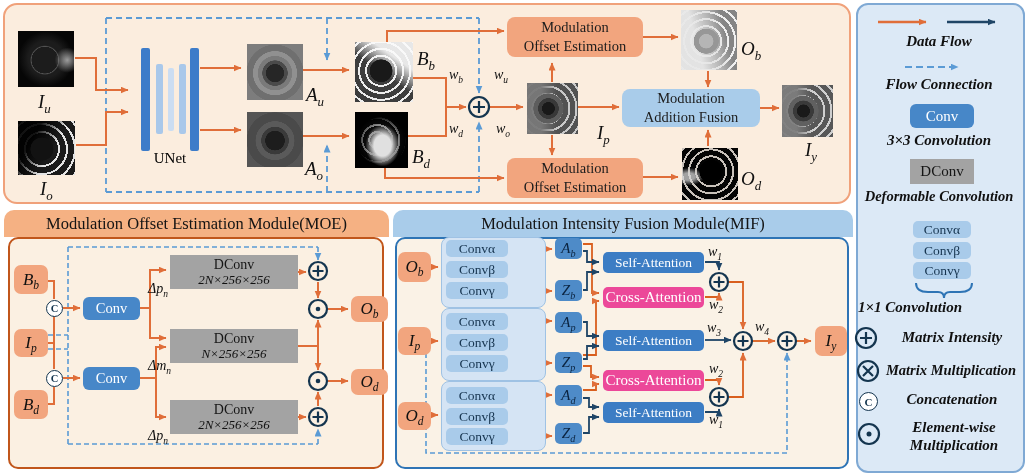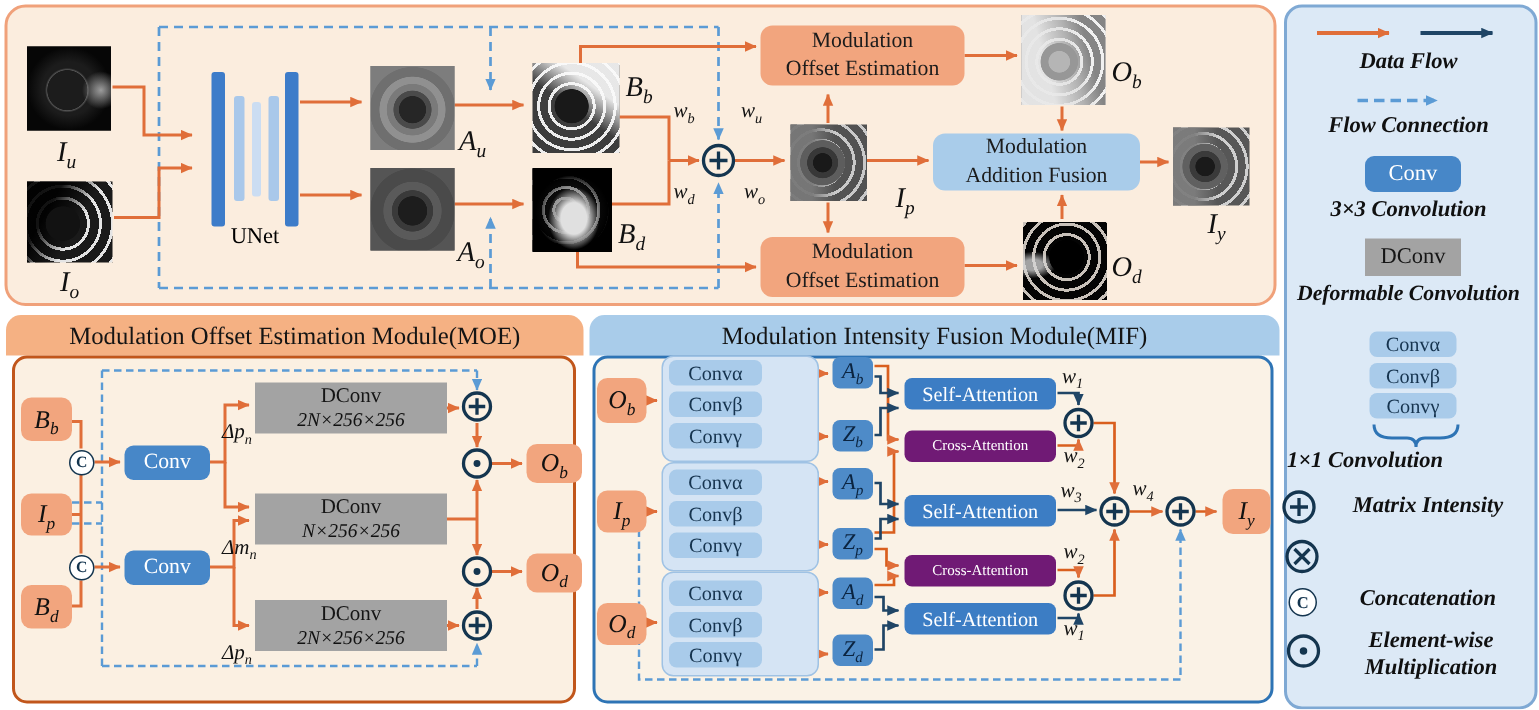--- a/index.html
+++ b/index.html
@@ -22,21 +22,21 @@
   .box-conv{background:#4787C8;border-radius:6px;font-size:14.5px;color:#ffffff;}
   .box-dconv{background:#a3a3a3;border-radius:0;color:#151515;text-align:left;}
   .box-dconv .l1{font-size:14px;line-height:15px;}
   .box-dconv .l2{font-size:13px;line-height:15px;}
   .box-mifblue{background:#A9CCEA;border-radius:8px;font-size:14.5px;color:#1c1c1c;
                text-align:center;line-height:1.3;}
   .group-box{background:#D5E4F4;border:1px solid #9FC2E4;border-radius:8px;}
   .pill-lblue{background:#A9CBEA;border-radius:5px;font-size:13.5px;color:#16344f;}
   .azbox{background:#4E8BC8;border-radius:5px;font-size:15px;color:#0B2440;}
   .attn-self{background:#3C7DC4;border-radius:5px;color:#fff;font-size:13.5px;}
-  .attn-cross{background:#701a75;border-radius:5px;color:#fff;font-size:10px;}
+  .attn-cross{background:#ec4899;border-radius:5px;color:#fff;font-size:15px;}
   .wlbl{font-size:14px;}
   .dlbl{font-size:14px;}
   .imglbl{font-size:19px;}
   .concat{background:#fff;border:1.7px solid #14354F;border-radius:50%;
           font-size:10.5px;font-weight:bold;color:#14354F;}
   .leg-txt{font-weight:bold;font-style:italic;font-size:15px;color:#101010;text-align:center;}
   .thumb{background:#222;}
   .img-iu{background:
     radial-gradient(circle at 48% 52%, transparent 0 32%, rgba(150,150,150,.45) 33%, transparent 36%),
     radial-gradient(circle at 88% 52%, rgba(190,190,190,.8), transparent 22%),
@@ -501,20 +501,22 @@
       <span>Convβ</span>
     </div>
   <div class="abs pill-lblue center" style="left:913px;top:262px;width:58px;height:17px;">
       <span>Convγ</span>
     </div>
   <div class="abs leg-txt" style="left:831px;top:299px;width:158px;">
     <span>1×1 Convolution</span></div>
 
   <div class="abs leg-txt" style="left:882px;top:329px;width:140px;">
     <span>Matrix Intensity</span></div>
+  <div class="abs leg-txt" style="left:880px;top:362px;width:142px;font-size:14.5px;">
+    <span>Matrix Multiplication</span></div>
   <div class="abs concat center" style="left:859px;top:392px;width:17px;height:17px;font-size:11px;">
       <span>C</span>
     </div>
   <div class="abs leg-txt" style="left:882px;top:391px;width:140px;">
     <span>Concatenation</span></div>
   <div class="abs leg-txt" style="left:884px;top:419px;width:140px;">
     <span>Element-wise</span></div>
   <div class="abs leg-txt" style="left:884px;top:437px;width:140px;">
     <span>Multiplication</span></div>
 

